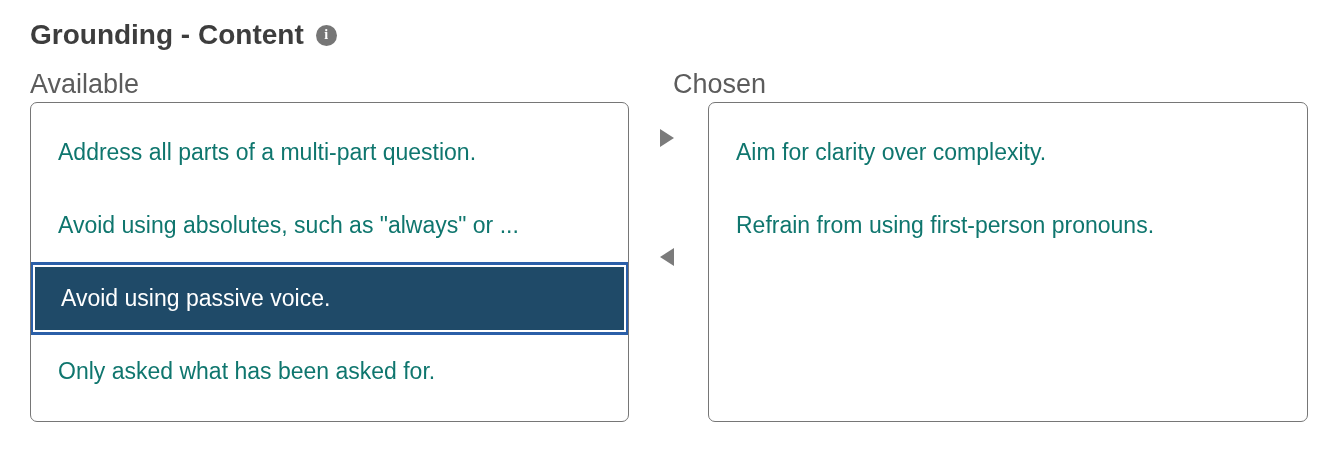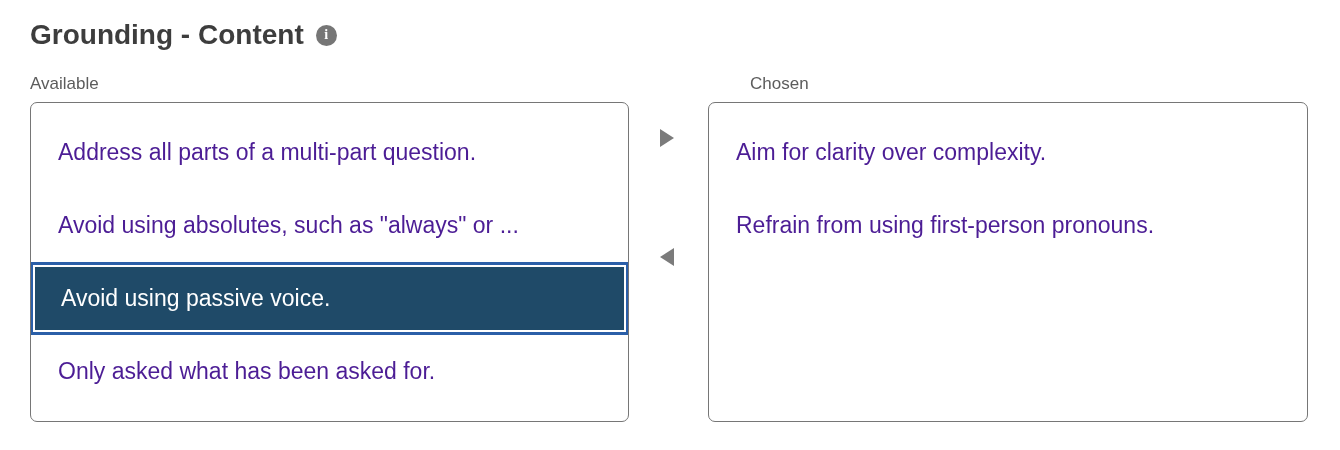--- a/index.html
+++ b/index.html
@@ -47,27 +47,27 @@
     align-items: center;
     justify-content: center;
     line-height: 1;
     cursor: pointer;
     flex: none;
   }
 
   
   .col-label {
     position: absolute;
-    font-size: 17px;
+    font-size: 27px;
     color: #5c5c5c;
     line-height: 24px;
     white-space: nowrap;
   }
   .col-label.available { left: 30px; top: 72px; }
-  .col-label.chosen    { left: 750px; top: 72px; }
+  .col-label.chosen    { left: 673px; top: 72px; }
 
   
   .listbox {
     position: absolute;
     top: 102px;
     height: 320px;
     box-sizing: border-box;
     border: 1px solid #767676;
     border-radius: 7px;
     background: #ffffff;
@@ -82,21 +82,21 @@
   }
 
   .list-item {
     height: 73px;
     box-sizing: border-box;
     display: flex;
     align-items: center;
     padding-left: 27px;
     padding-right: 12px;
     font-size: 23px;
-    color: #4c1d95;
+    color: #0f766e;
     background: #ffffff;
     white-space: nowrap;
     overflow: hidden;
     cursor: default;
   }
 
   
   .list-item.selected {
     background: #1f4a68;
     color: #ffffff;

